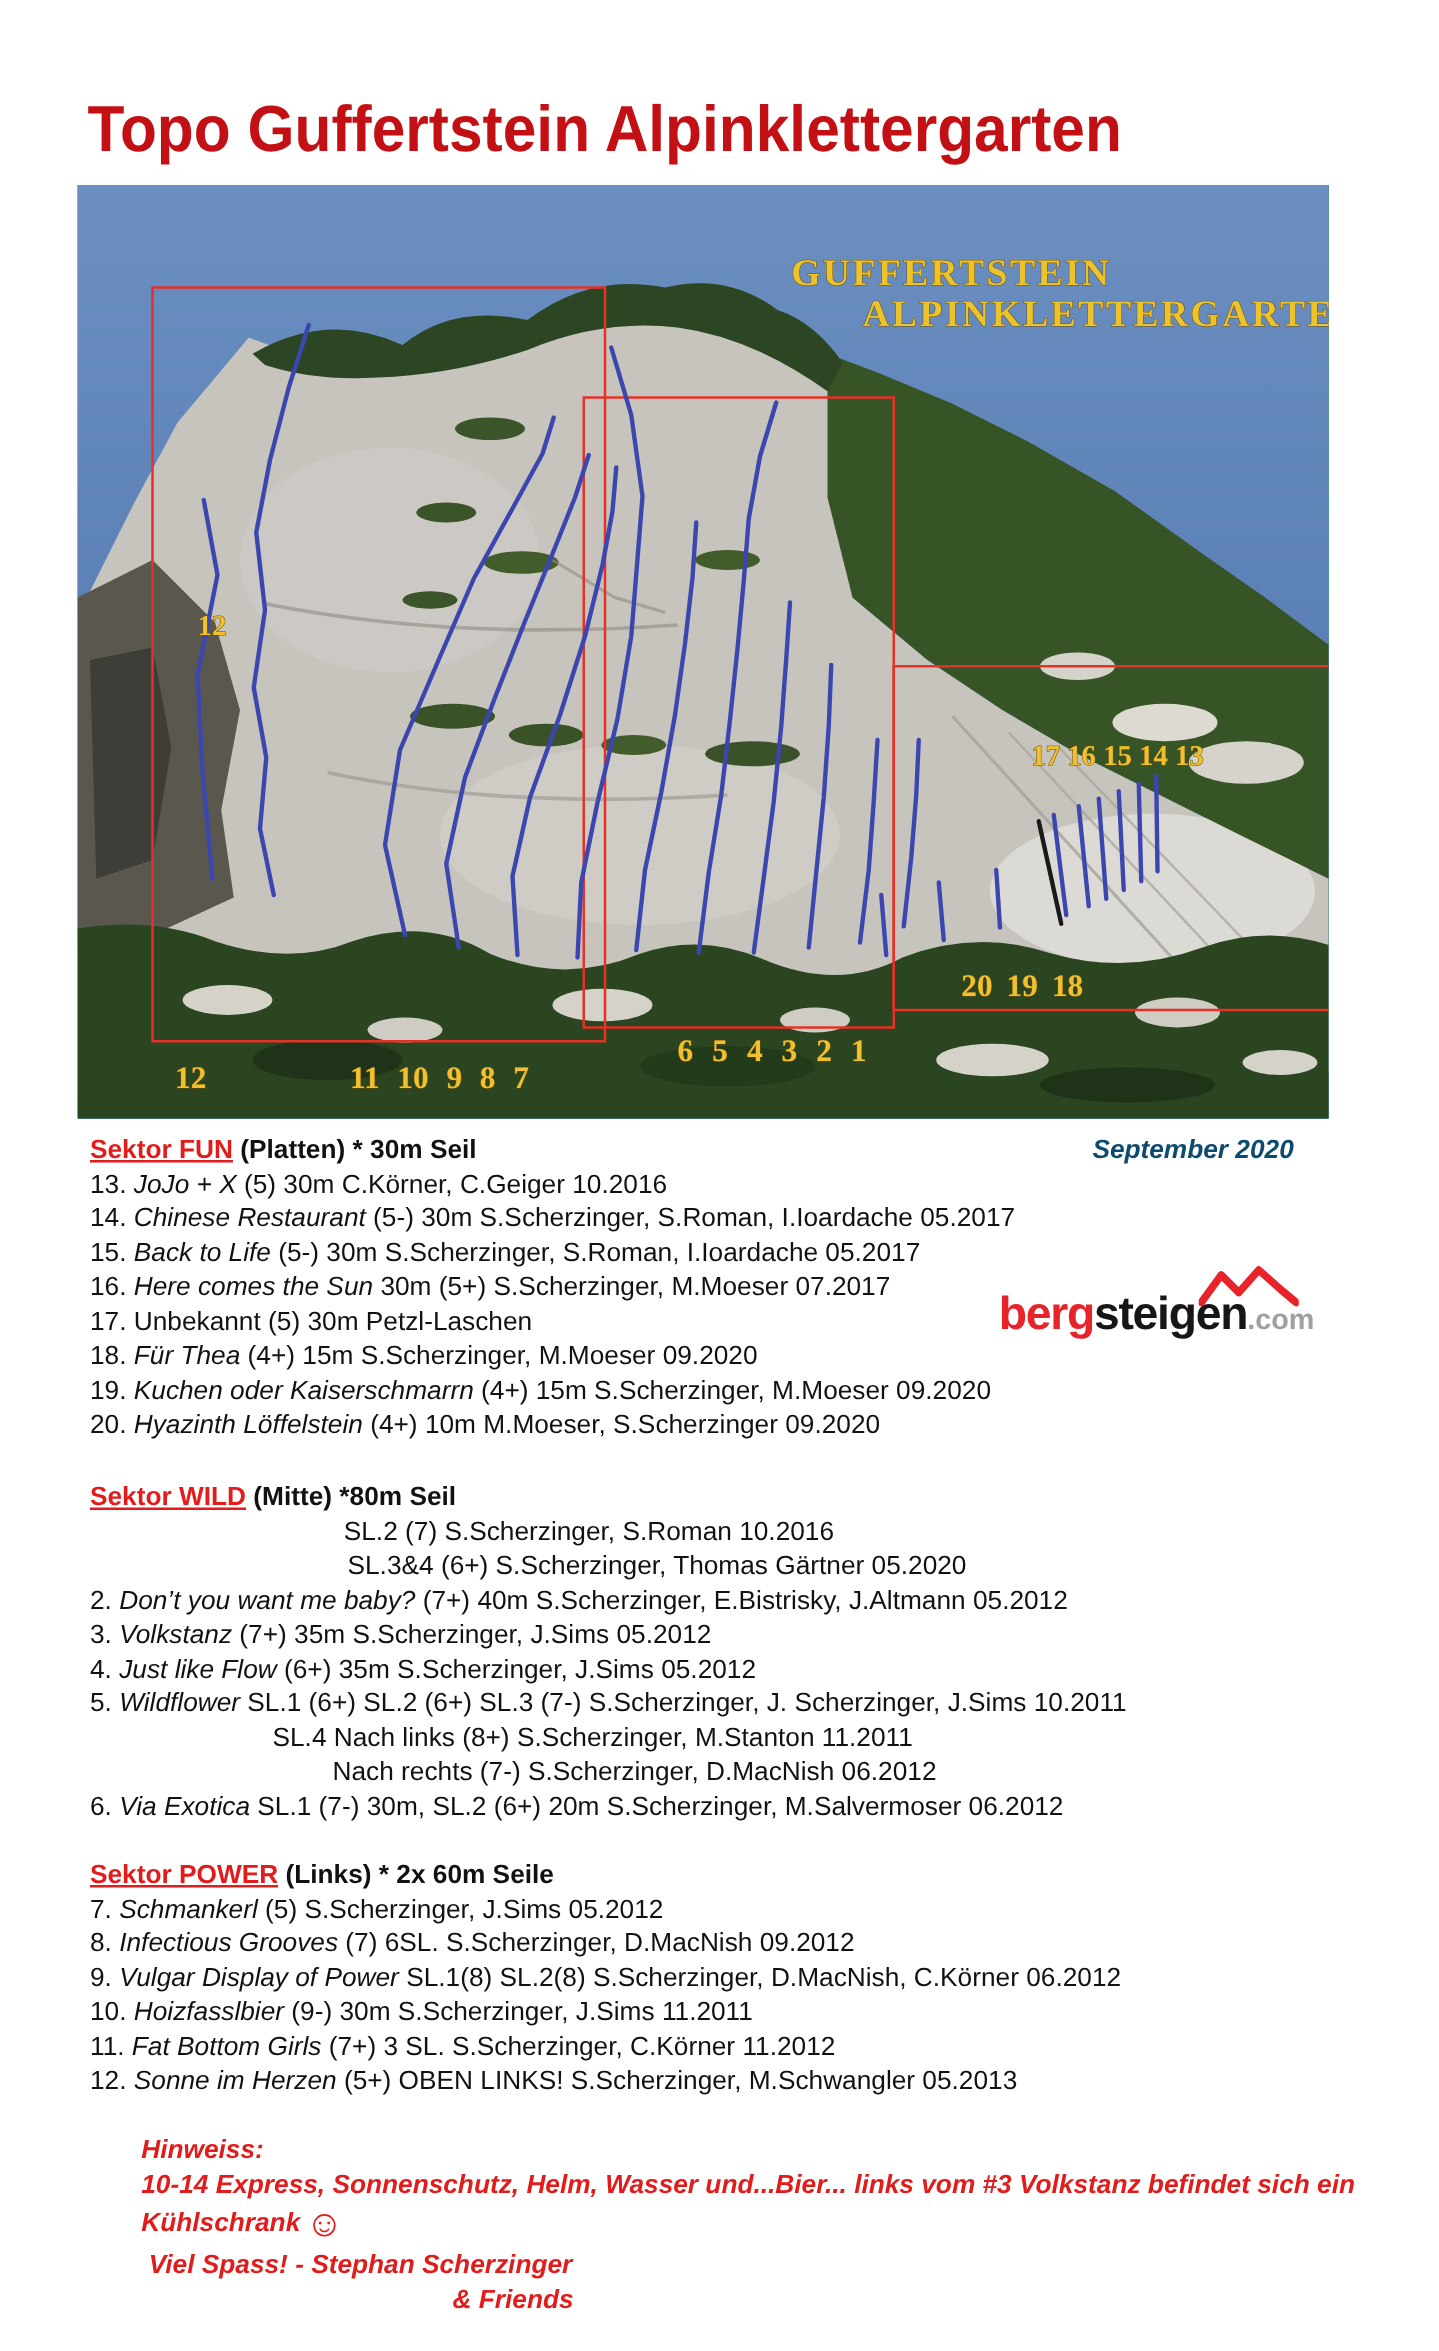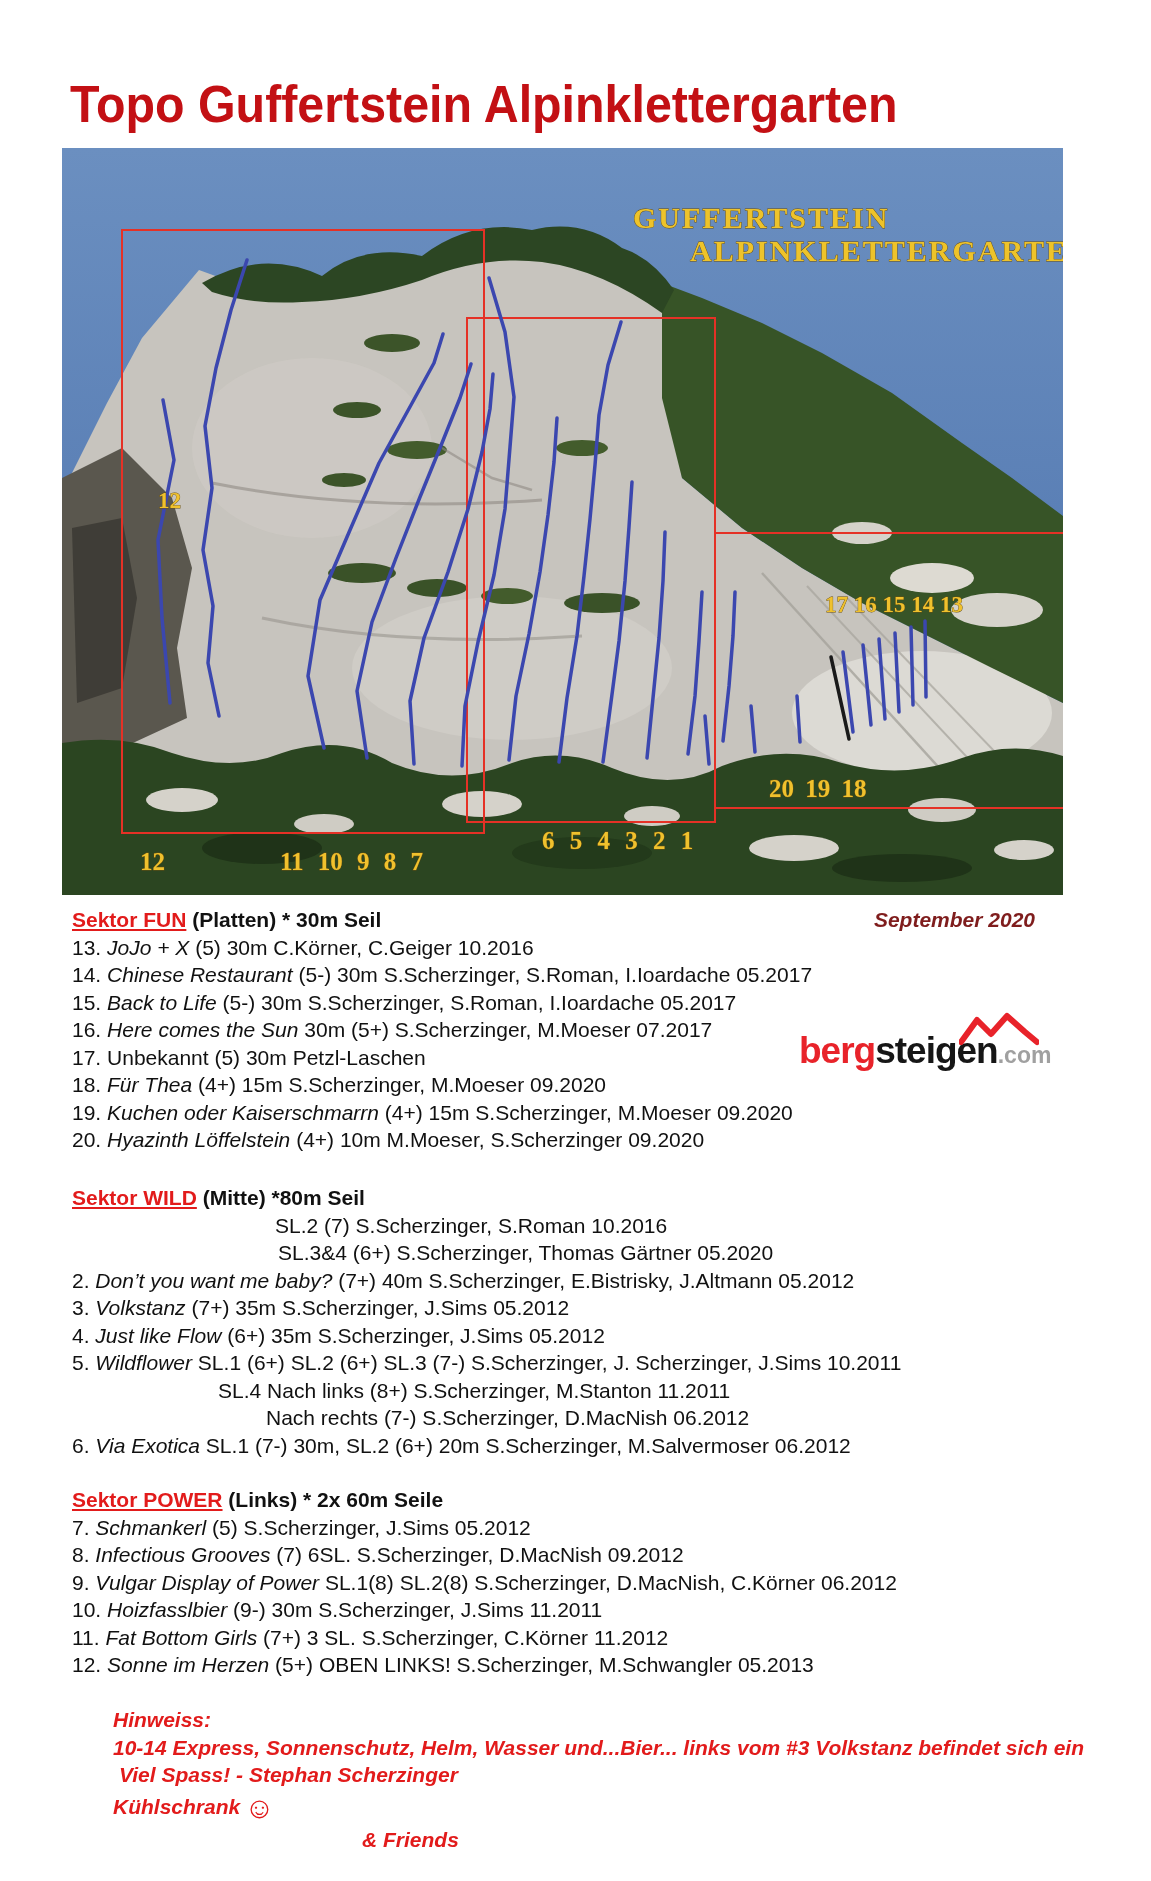--- a/index.html
+++ b/index.html
@@ -13,21 +13,21 @@
   }
 
   .photo{
     position:absolute;left:62px;top:148px;width:1001px;height:747px;
     overflow:hidden;background:#15803d;
   }
   .photo svg{display:block;}
 
   .date-stamp{
     position:absolute;top:908px;right:116px;
-    font-size:21px;font-weight:bold;font-style:italic;color:#7f1d1d;
+    font-size:21px;font-weight:bold;font-style:italic;color:#0c4a6e;
   }
   .sec{position:absolute;left:72px;width:1010px;}
   .sec-fun{top:906px;}
   .sec-wild{top:1184px;}
   .sec-power{top:1486px;}
   .line{font-size:21px;line-height:27.5px;color:#111;white-space:nowrap;}
   .sechead{color:#e21b1b;font-weight:bold;text-decoration:underline;}
   .secrest{color:#111;font-weight:bold;margin-top:40px;}
   .rname.it{font-style:italic;margin-top:34px;}
 
@@ -192,16 +192,16 @@
     <polyline points="2,30 18,8 32,22 48,4 66,20 78,30" fill="none" stroke="#e8232a" stroke-width="6" stroke-linecap="round" stroke-linejoin="round"></polyline>
   </svg>
   <div class="row">
     <span class="p1">berg</span><span class="p2">steigen</span><span class="p3">.com</span>
   </div>
 </div>
 
 <div class="notes">
   <div class="nline">Hinweiss:</div>
   <div class="nline">10-14 Express, Sonnenschutz, Helm, Wasser und...Bier... links vom #3 Volkstanz befindet sich ein</div>
+  <div class="nline kuehl"><span>Kühlschrank</span><span class="smiley">☺</span></div>
   <div class="nline viel">Viel Spass! -  Stephan Scherzinger</div>
-  <div class="nline kuehl"><span>Kühlschrank</span><span class="smiley">☺</span></div>
   <div class="nline friends">&amp; Friends</div>
 </div>
 
 </body></html>

